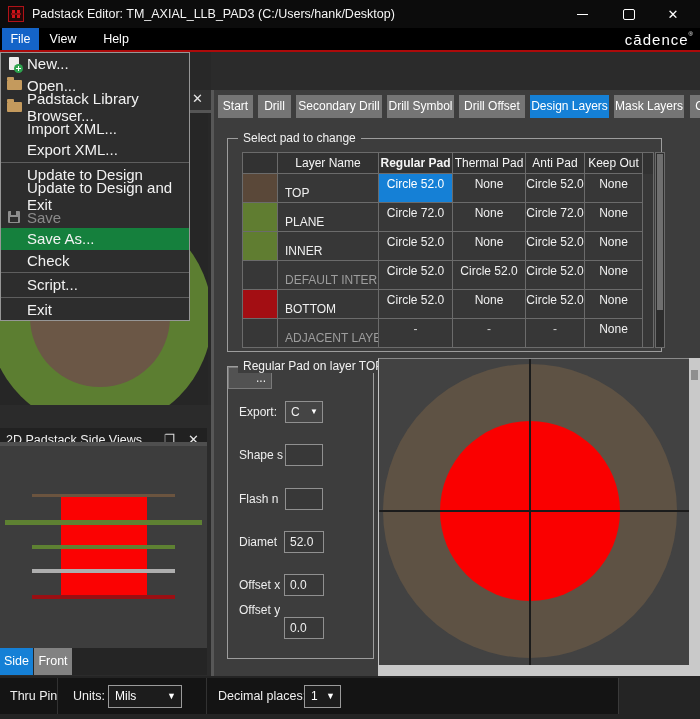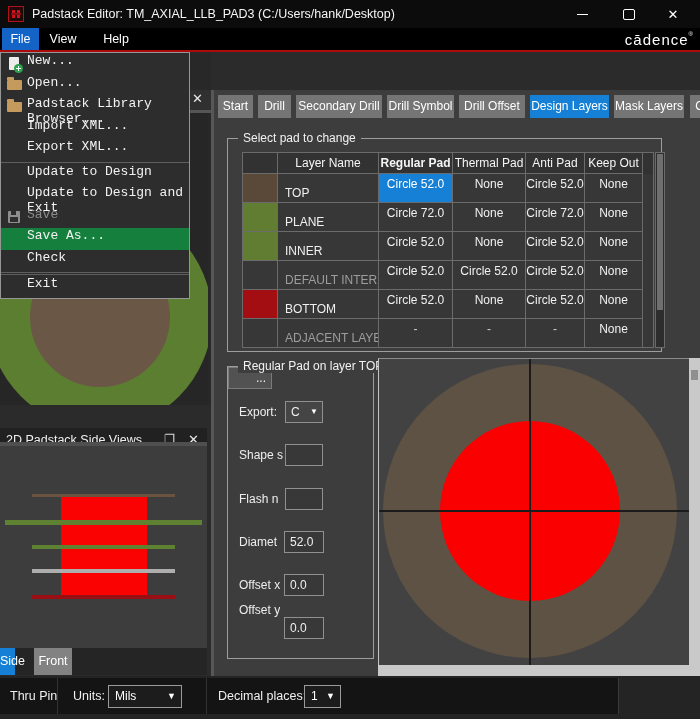--- a/index.html
+++ b/index.html
@@ -48,21 +48,21 @@
   #sv-strip{left:0;top:442px;width:207px;height:4px;background:#4f4f4f;}
   #sv-content{left:0;top:446px;width:207px;height:202px;background:#3d3d3d;overflow:hidden;}
   #sv-bar-top{position:absolute;left:32px;top:48px;width:143px;height:3px;background:#6b543f;}
   #sv-pin{position:absolute;left:61px;top:51px;width:86px;height:98px;background:#fb0202;}
   #sv-bar-plane{position:absolute;left:5px;top:74px;width:197px;height:5px;background:#5e8132;}
   #sv-bar-inner{position:absolute;left:32px;top:99px;width:143px;height:4px;background:#5e8132;}
   #sv-bar-int{position:absolute;left:32px;top:123px;width:143px;height:4px;background:#aeaeae;}
   #sv-bar-bottom{position:absolute;left:32px;top:149px;width:143px;height:4px;background:#9a0f13;}
   #sv-tabbar{left:0;top:648px;width:207px;height:27px;background:#252525;}
   .sv-tab{position:absolute;top:0;height:27px;line-height:27px;text-align:center;color:#fff;font-size:12.5px;}
-  #sv-tab-side{left:0;width:15px;background:#1580d6;}
+  #sv-tab-side{left:0;width:33px;background:#1580d6;}
   #sv-tab-front{left:34px;width:38px;background:#828282;}
   #splitter{left:211px;top:90px;width:3px;height:586px;background:#575757;}
 
   
   #right-panel{left:214px;top:90px;width:486px;height:586px;background:#3d3d3d;}
   .ed-tab{position:absolute;top:5px;height:23px;line-height:23px;text-align:center;background:#757575;color:#fff;font-size:12px;white-space:nowrap;overflow:hidden;}
   .ed-tab.active{background:#1580d6;}
   #tab-start{left:4px;width:35px;}
   #tab-drill{left:44px;width:33px;}
   #tab-secdrill{left:82px;width:86px;}
@@ -127,21 +127,21 @@
   #bb-sep1{left:57px;} #bb-sep2{left:206px;}
   .bb-label{position:absolute;top:0;height:36px;line-height:36px;font-size:12.5px;color:#f0f0f0;white-space:nowrap;}
   #bb-pin{left:10px;} #bb-units-l{left:73px;} #bb-dec-l{left:218px;}
   .bb-dd{position:absolute;top:7px;height:23px;box-sizing:border-box;border:1px solid #9a9a9a;background:#1c1c1c;
          line-height:21px;font-size:12px;color:#fff;padding-left:6px;}
   #bb-units{left:108px;width:74px;} #bb-dec{left:304px;width:37px;}
   .bb-dd .arr{position:absolute;right:5px;top:0;font-size:9px;line-height:21px;color:#fff;}
 
   
   #filemenu{left:0;top:52px;width:190px;background:#2d2d2d;border:1px solid #969696;box-sizing:border-box;z-index:50;}
-  .fm-item{position:relative;height:21.5px;display:flex;font-size:13px;color:#f2f2f2;font-family:Liberation Mono, monospace;}
+  .fm-item{position:relative;height:21.5px;display:flex;align-items:center;font-size:15px;color:#f2f2f2;}
   .fm-item .ic{width:26px;display:flex;justify-content:center;align-items:center;flex:none;}
   .fm-item.hl{background:#15803d;}
   .fm-item.dis{color:#8b8b8b;}
   .fm-sep{height:1px;background:#5e5e5e;margin:1px 0;}
   .icon-folder{position:relative;width:15px;height:10px;background:#c49a5d;border-radius:1px;}
   .icon-folder:before{content:"";position:absolute;left:0;top:-3px;width:7px;height:3px;background:#c49a5d;border-radius:1px 1px 0 0;}
   .icon-page{position:relative;width:10px;height:13px;background:#ececec;border-radius:1px;}
   .icon-page .plus{position:absolute;right:-4px;bottom:-3px;width:9px;height:9px;border-radius:50%;background:#2ea44f;}
   .icon-page .plus:before{content:"";position:absolute;left:2px;top:4px;width:5px;height:1px;background:#fff;}
   .icon-page .plus:after{content:"";position:absolute;left:4px;top:2px;width:1px;height:5px;background:#fff;}
@@ -381,20 +381,24 @@
     </div>
     <div class="fm-item hl">
       <span class="ic"></span>
         <span>Save As...</span>
     </div>
     <div class="fm-item">
       <span class="ic"></span>
         <span>Check</span>
     </div>
     <div class="fm-sep"></div>
+    <div class="fm-item">
+      <span class="ic"></span>
+        <span>Script...</span>
+    </div>
     <div class="fm-sep"></div>
     <div class="fm-item">
       <span class="ic"></span>
         <span>Exit</span>
     </div>
   </div>
 
 </div>
 
 </body></html>

